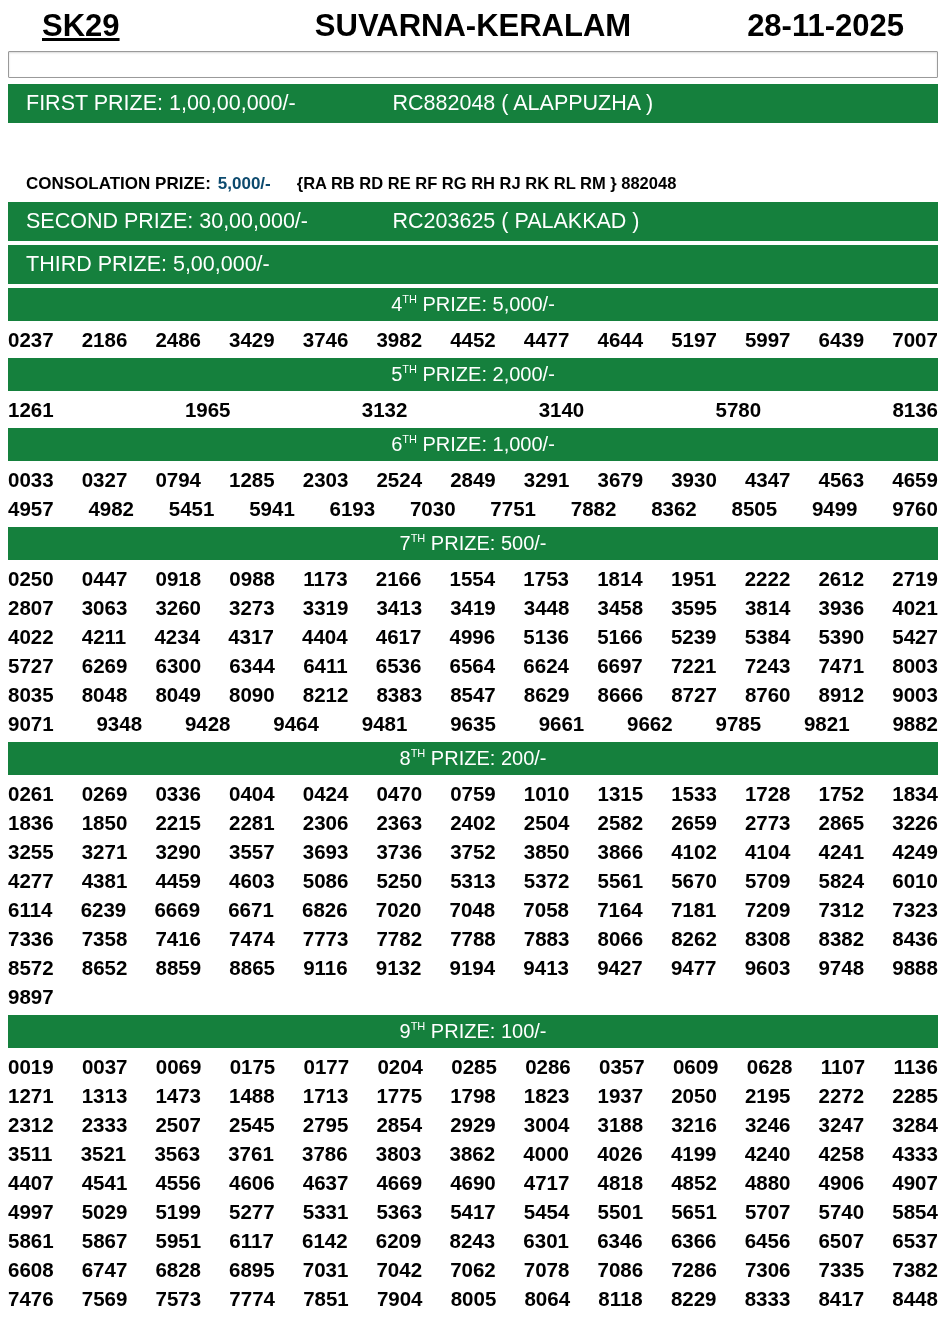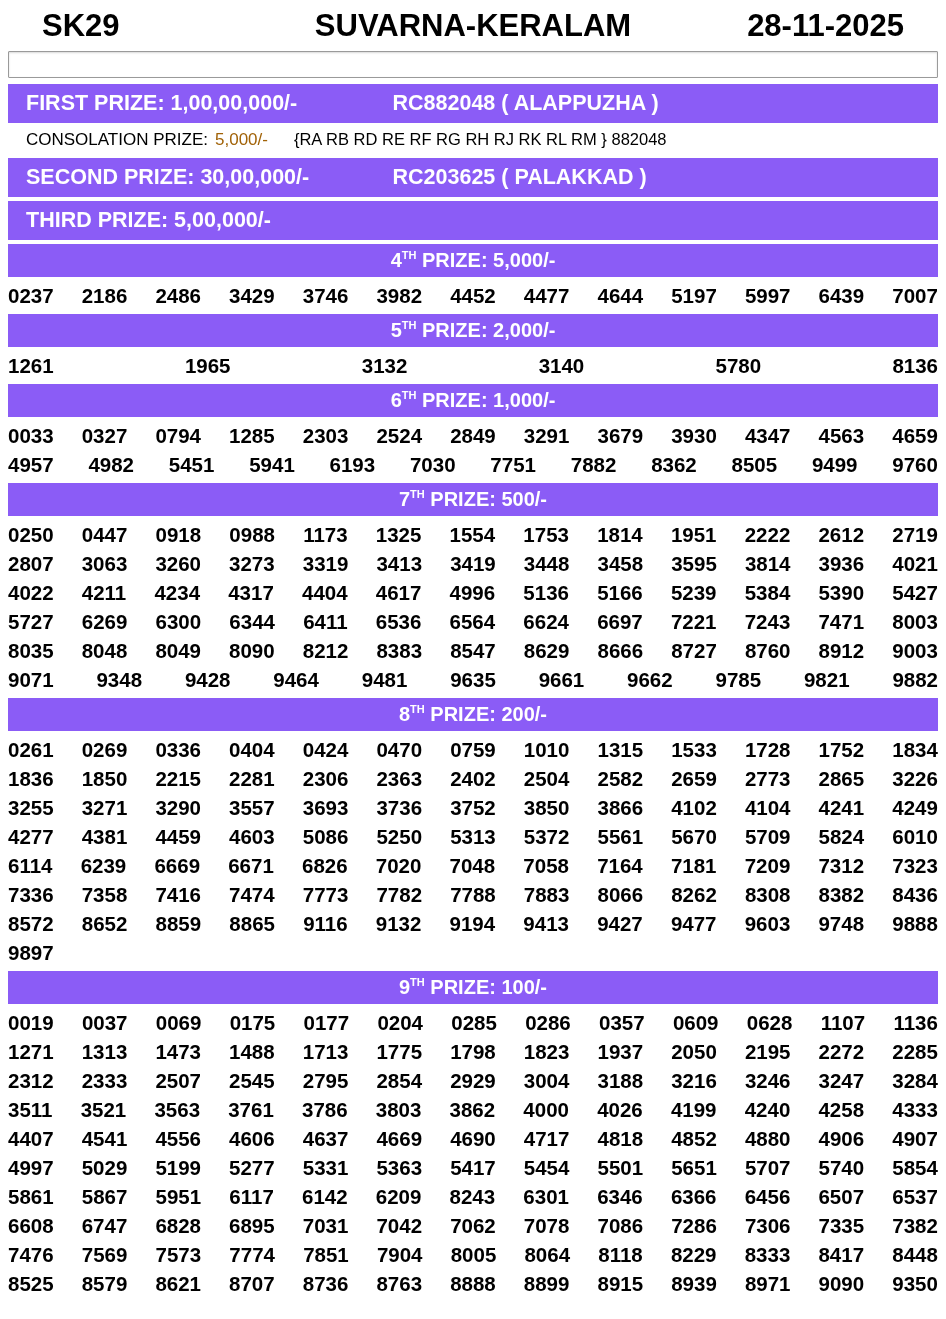--- a/index.html
+++ b/index.html
@@ -1,36 +1,36 @@
 <!DOCTYPE html>
 <html><head>
 <meta charset="utf-8">
 <style>
   html,body{margin:0;padding:0;background:#ffffff;color:#000;
     font-family:"Liberation Sans", sans-serif;}
   .page{width:946px;box-sizing:border-box;padding:2px 8px 6px;}
   
   .topbar{display:grid;grid-template-columns:1fr auto 1fr;align-items:center;
     padding:6px 34px 4px;font-weight:bold;font-size:31px;letter-spacing:0;}
-  .topbar .left{justify-self:start;}
+  .topbar .left{justify-self:start;text-decoration:underline;}
   .topbar .center{justify-self:center;}
   .topbar .right{justify-self:end;}
   
   .emptybox{display:block;width:100%;box-sizing:border-box;height:27px;
     border:1px solid #9a9a9a;border-radius:1px;margin:3px 0 6px;
     font-size:16px;padding:0 6px;outline:none;box-shadow:inset 0 1px 2px rgba(0,0,0,.15);}
   
-  .bar{background:#8b5cf6;color:#fff;font-weight:bold;margin:4px 0;}
+  .bar{background:#15803d;color:#fff;font-weight:normal;margin:4px 0;}
   .prize-bar{display:flex;align-items:center;font-size:21.5px;
     padding:7px 18px;}
   .prize-bar .plabel{flex:0 0 41%;}
   .prize-bar .pwinner{flex:1;}
   
   .consolation{display:flex;align-items:baseline;padding:3px 18px 4px;
-    font-weight:normal;font-size:17px;white-space:nowrap;}
+    font-weight:bold;font-size:17px;white-space:nowrap;}
   .consolation .amount{margin-left:7px;}
   .consolation .series{margin-left:26px;font-size:16.5px;}
   
   .tier-header{text-align:center;font-size:20px;padding:5px 16px;margin:4px 0;}
   .tier-header sup{font-size:0.55em;vertical-align:super;letter-spacing:0;}
   
   .numrow{display:flex;justify-content:space-between;column-gap:27px;
     font-weight:bold;font-size:20.5px;line-height:29px;}
   .numrow span{white-space:nowrap;}
 </style>
@@ -47,21 +47,21 @@
 
   <input class="emptybox" type="text" placeholder="" style="">
 
   <div class="bar prize-bar">
     <span class="plabel">FIRST PRIZE: 1,00,00,000/-</span>
     <span class="pwinner">RC882048 ( ALAPPUZHA )</span>
   </div>
 
   <div class="consolation">
     <span>CONSOLATION PRIZE:</span>
-    <span class="amount" id="consolation-amount" style="color: #a16207;">5,000/-</span>
+    <span class="amount" id="consolation-amount" style="color: #0c4a6e; margin-top: 44px;">5,000/-</span>
     <span class="series">{RA RB RD RE RF RG RH RJ RK RL RM } 882048</span>
   </div>
 
   <div class="bar prize-bar">
     <span class="plabel">SECOND PRIZE: 30,00,000/-</span>
     <span class="pwinner">RC203625 ( PALAKKAD )</span>
   </div>
 
   <div class="bar prize-bar">
     <span class="plabel">THIRD PRIZE: 5,00,000/-</span>
@@ -123,21 +123,21 @@
         <span>9499</span>
         <span>9760</span>
       </div>
       <div class="bar tier-header">7<sup>TH</sup> PRIZE: 500/-</div>
       <div class="numrow">
         <span>0250</span>
         <span>0447</span>
         <span>0918</span>
         <span>0988</span>
         <span>1173</span>
-        <span>1325</span>
+        <span>2166</span>
         <span>1554</span>
         <span>1753</span>
         <span>1814</span>
         <span>1951</span>
         <span>2222</span>
         <span>2612</span>
         <span>2719</span>
       </div>
       <div class="numrow">
         <span>2807</span>

